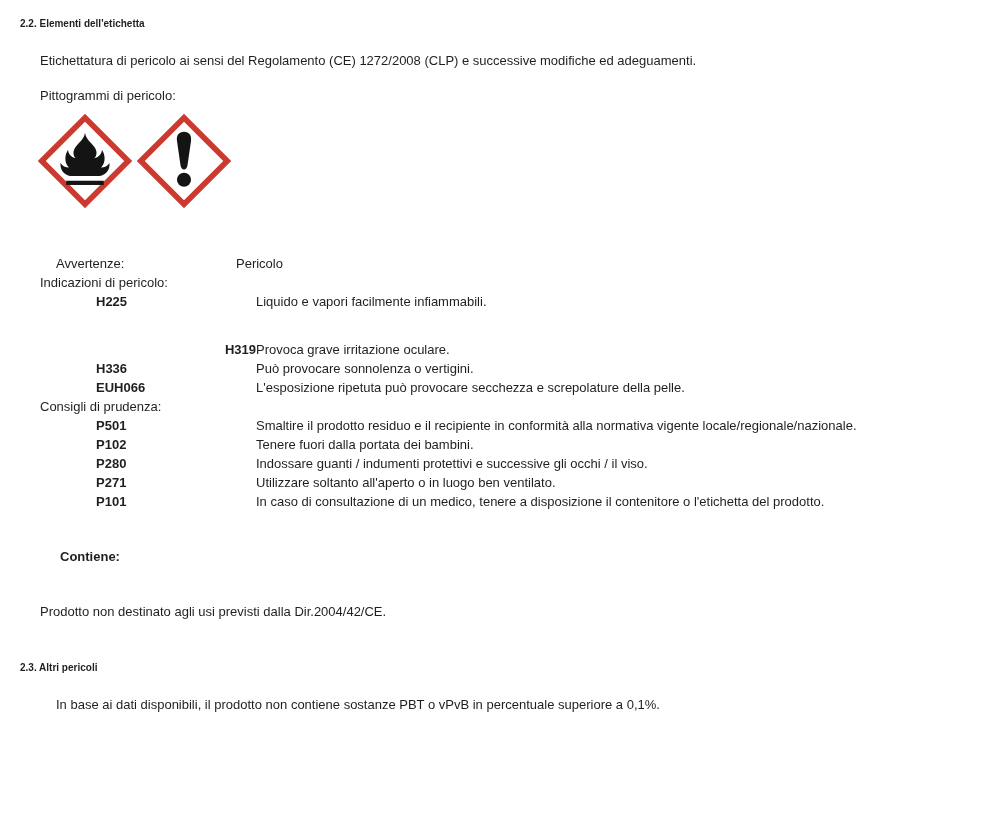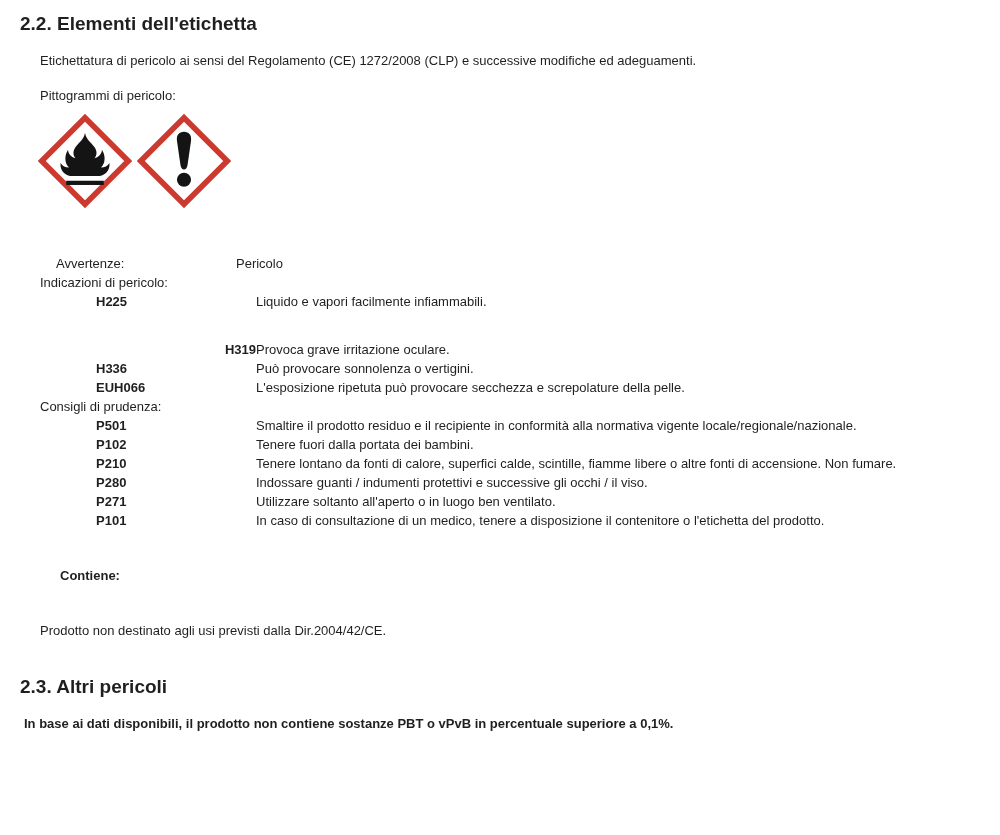--- a/index.html
+++ b/index.html
@@ -9,21 +9,21 @@
     height: 835px;
     padding: 14px 20px 10px 20px;
     font-family: "Liberation Sans", "DejaVu Sans", sans-serif;
     font-size: 13px;
     line-height: 19px;
     color: #1f1f1f;
     overflow: hidden;
   }
   .section-heading {
     font-weight: bold;
-    font-size: 19px;
+    font-size: 10px;
     margin-bottom: 18px;
   }
   .indent-1 { margin-left: 20px; }
   .para { margin-bottom: 16px; }
   .pictos-label { margin-bottom: 9px; }
   .pictogram-row {
     margin-left: 18px;
     margin-bottom: 46px;
     display: flex;
     gap: 5px;
@@ -64,21 +64,21 @@
     margin-top: 36px;
   }
   .contains-row .contains-label {
     width: 160px;
     flex: 0 0 160px;
     font-weight: bold;
   }
   .contains-values div { line-height: 19px; }
   .note-para { margin-left: 20px; margin-top: 36px; }
   .section-2-3 { margin-top: 37px; }
-  .final-para { margin-left: 4px; margin-top: 18px; font-weight: bold; }
+  .final-para { margin-left: 36px; margin-top: 18px; }
 </style>
 </head>
 <body style="color: rgb(31, 31, 31); background: rgb(255, 255, 255);">
 
 <div>
   <div class="section-heading">2.2. Elementi dell'etichetta</div>
 
   <div class="indent-1 para">Etichettatura di pericolo ai sensi del Regolamento (CE) 1272/2008 (CLP) e successive modifiche ed adeguamenti.</div>
 
   <div class="indent-1 pictos-label">Pittogrammi di pericolo:</div>
@@ -143,24 +143,20 @@
 
   <div class="code-row">
     <span class="code">P501</span>
     <span>Smaltire il prodotto residuo e il recipiente in conformità alla normativa vigente locale/regionale/nazionale.</span>
   </div>
   <div class="code-row">
     <span class="code">P102</span>
     <span>Tenere fuori dalla portata dei bambini.</span>
   </div>
   <div class="code-row">
-    <span class="code">P210</span>
-    <span>Tenere lontano da fonti di calore, superfici calde, scintille, fiamme libere o altre fonti di accensione. Non fumare.</span>
-  </div>
-  <div class="code-row">
     <span class="code">P280</span>
     <span>Indossare guanti / indumenti protettivi e successive gli occhi / il viso.</span>
   </div>
   <div class="code-row">
     <span class="code">P271</span>
     <span>Utilizzare soltanto all'aperto o in luogo ben ventilato.</span>
   </div>
   <div class="code-row">
     <span class="code">P101</span>
     <span>In caso di consultazione di un medico, tenere a disposizione il contenitore o l'etichetta del prodotto.</span>

